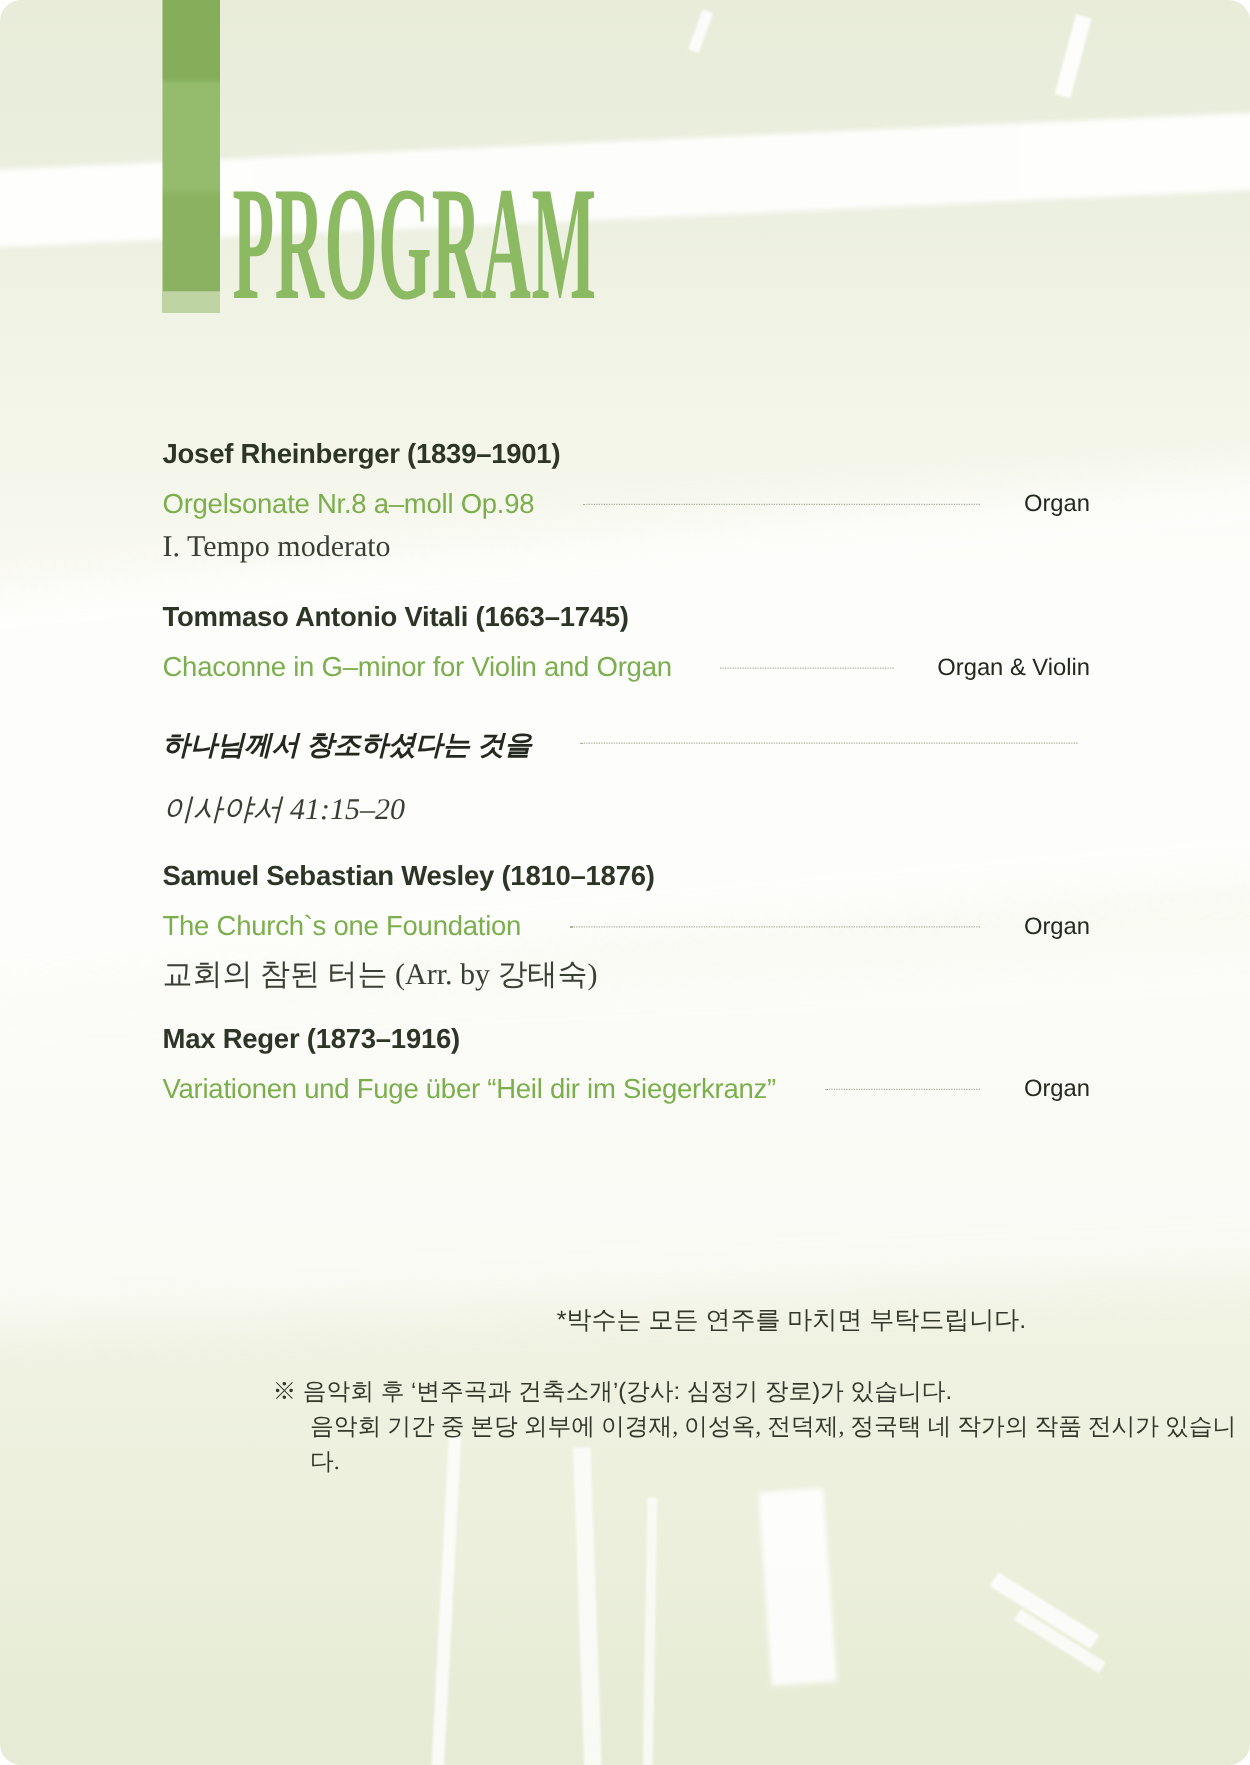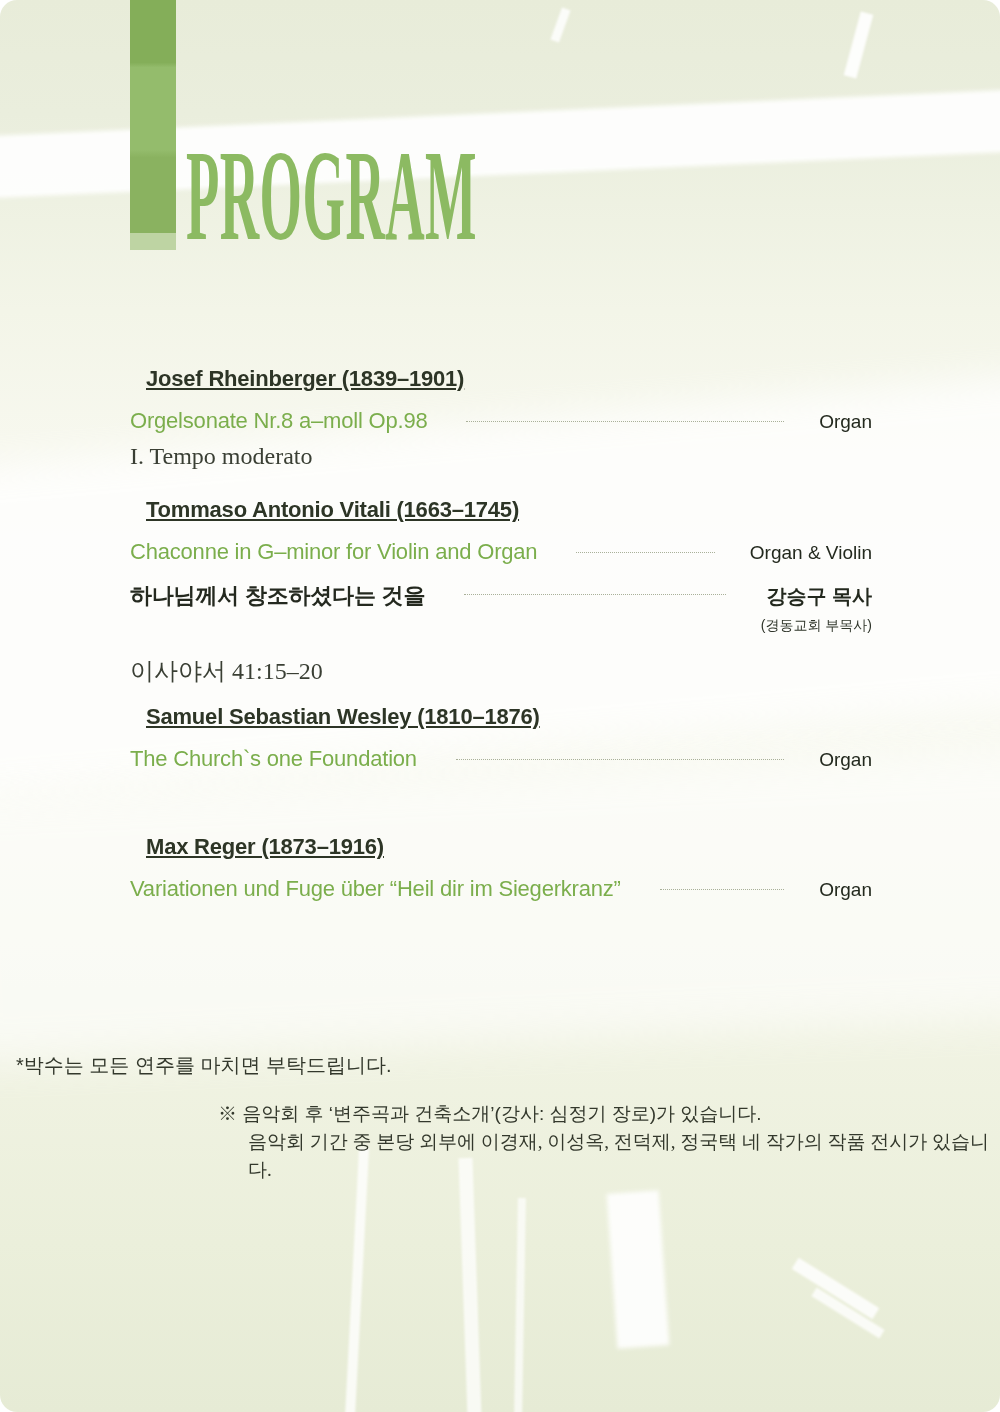--- a/index.html
+++ b/index.html
@@ -34,38 +34,38 @@
   .page-title {
     position:absolute; left:186px; top:130px; margin:0;
     font-family:"Liberation Serif", serif; font-weight:bold;
     font-size:130px; line-height:1; color:#8cba62;
     transform:scaleX(0.42); transform-origin:left top;
     letter-spacing:1px; white-space:nowrap;
   }
 
   
   .item { position:absolute; left:130px; width:742px; }
-  .item-1 { top:350px; } .item-2 { top:481px; } .item-3 { top:581px; }
+  .item-1 { top:350px; } .item-2 { top:481px; } .item-3 { top:581px;font-style:italic; }
   .item-4 { top:688px; } .item-5 { top:818px; }
 
-  .composer { margin:16px; font-size:22px; font-weight:600; color:#2d3526; letter-spacing:-0.2px;text-decoration:underline; }
+  .composer { margin:0; font-size:22px; font-weight:600; color:#2d3526; letter-spacing:-0.2px; }
   .title-row { display:flex; align-items:flex-start; margin-top:14px;gap:25px; }
   .item-3 .title-row { margin-top:0; }
   .work-title { font-size:22px; color:#7bae4c; white-space:nowrap; letter-spacing:-0.2px; }
   .work-title.dark { color:#24291f; font-weight:bold; }
   .leader { flex:1; min-width:28px; height:13px; border-bottom:1px dotted #a9b099; margin:0 10px 0 14px; }
   .performer { font-size:19px; color:#23291e; white-space:nowrap; padding-top:3px; }
   .performer-stack { display:flex; flex-direction:column; align-items:flex-end; }
   .performer-main { font-size:20px; font-weight:bold; color:#23291e; white-space:nowrap; padding-top:2px; }
   .performer-sub { font-size:14px; color:#2e3429; margin-top:7px; white-space:nowrap; }
   .subtitle { margin:9px 0 0; font-family:"Liberation Serif", serif; font-size:24px; color:#3a3f34; }
   .item-3 .subtitle { margin-top:20px; }
 
   
-  .applause { position:absolute; top:1036px; left:0; width:815px; margin:16px; text-align:left; font-size:20px; color:#33382c; }
+  .applause { position:absolute; top:1036px; left:0; width:815px; margin:6px; text-align:right; font-size:20px; color:#33382c; }
   .notes { position:absolute; top:1100px; left:218px; font-size:19px; color:#33382c; }
   .notes p { margin:0; line-height:28px; }
   .notes .indent { margin-left:30px;font-family:Liberation Serif, serif; }
 </style>
 </head>
 <body>
 
 <div class="page">
 
   <div class="tex tex-band-top"></div>
@@ -101,35 +101,32 @@
       <span class="work-title">Chaconne in G–minor for Violin and Organ</span>
       <span class="leader"></span>
       <span class="performer">Organ &amp; Violin</span>
     </div>
   </section>
 
   <section class="item item-3">
     <div class="title-row">
       <span class="work-title dark">하나님께서 창조하셨다는 것을</span>
       <span class="leader"></span>
-      <span class="performer-stack">
-        <span class="performer-main">강승구 목사</span>
-        <span class="performer-sub">(경동교회 부목사)</span>
-      </span>
     </div>
     <p class="subtitle">이사야서 41:15–20</p>
   </section>
 
   <section class="item item-4">
     <h2 class="composer">Samuel Sebastian Wesley (1810–1876)</h2>
     <div class="title-row">
       <span class="work-title">The Church`s one Foundation</span>
       <span class="leader"></span>
       <span class="performer">Organ</span>
     </div>
+    <p class="subtitle">교회의 참된 터는 (Arr. by 강태숙)</p>
   </section>
 
   <section class="item item-5">
     <h2 class="composer">Max Reger (1873–1916)</h2>
     <div class="title-row">
       <span class="work-title">Variationen und Fuge über “Heil dir im Siegerkranz”</span>
       <span class="leader"></span>
       <span class="performer">Organ</span>
     </div>
   </section>

